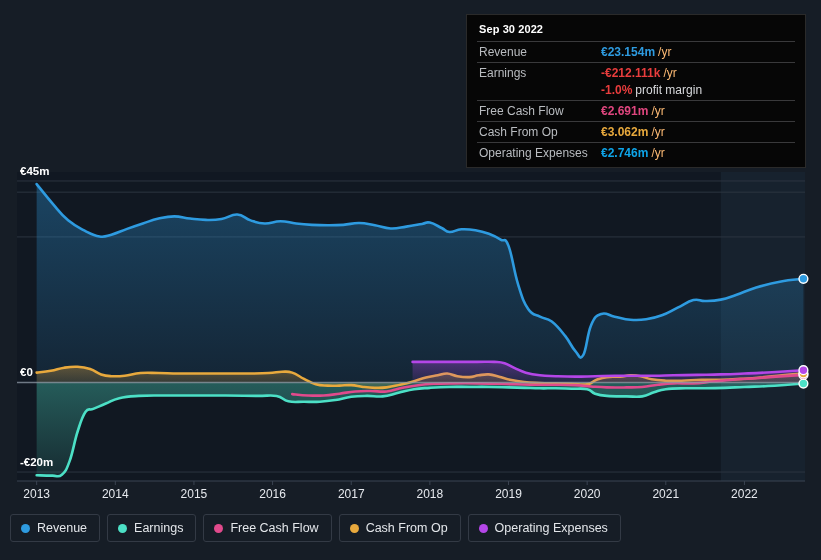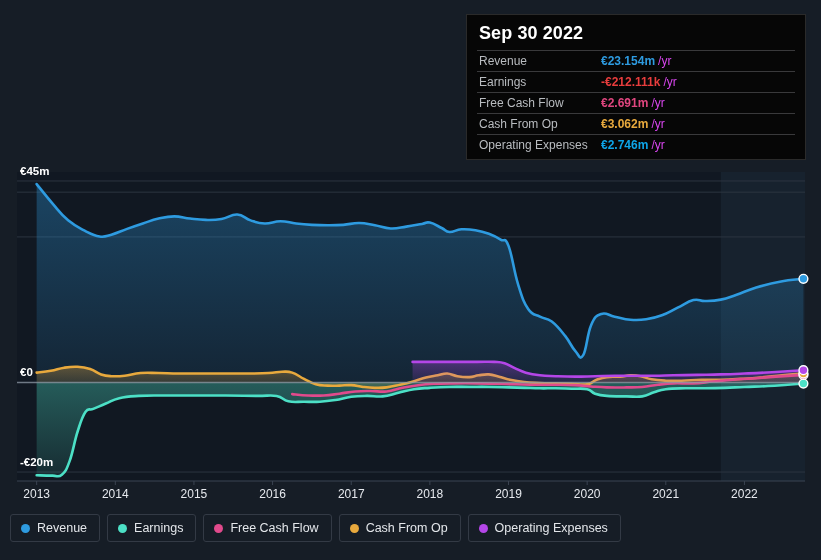--- a/index.html
+++ b/index.html
@@ -51,21 +51,21 @@
     top: 14px;
     width: 340px;
     background: #060606;
     border: 1px solid #2a2a2a;
     box-sizing: border-box;
     padding: 7px 10px 4px 10px;
     font-family: "Liberation Sans", sans-serif;
   }
   #tooltip .tt-title {
     color: #ffffff;
-    font-size: 18px;
+    font-size: 11px;
     font-weight: bold;
     padding: 1px 0 6px 2px;
     letter-spacing: 0.1px;
   }
   .tt-row {
     display: flex;
     align-items: baseline;
     border-top: 1px solid #39393b;
     padding: 3px 0 3px 2px;
     min-height: 14px;
@@ -83,21 +83,21 @@
   }
   .tt-valwrap {
     font-size: 12px;
     white-space: nowrap;
   }
   .tt-val {
     font-weight: bold;
     text-align: center;
   }
   .tt-unit {
-    color: #d946ef;
+    color: #fdba74;
     padding-left: 3px;
   }
   .tt-suffix {
     color: #d7d9dc;
     padding-left: 3px;
   }
 
   
   #legend {
     position: absolute;
@@ -210,20 +210,24 @@
     <div class="tt-title">Sep 30 2022</div>
     <div id="tooltip-rows">
         <div class="tt-row">
           <div class="tt-label">Revenue</div>
           <div class="tt-valwrap"><span class="tt-val" style="color: rgb(46, 155, 224);">€23.154m</span><span class="tt-unit">/yr</span></div>
         </div>
         <div class="tt-row">
           <div class="tt-label">Earnings</div>
           <div class="tt-valwrap"><span class="tt-val" style="color: rgb(232, 61, 61);">-€212.111k</span><span class="tt-unit">/yr</span></div>
         </div>
+        <div class="tt-row noline">
+          <div class="tt-label"></div>
+          <div class="tt-valwrap"><span class="tt-val" style="color: rgb(232, 61, 61);">-1.0%</span><span class="tt-suffix">profit margin</span></div>
+        </div>
         <div class="tt-row">
           <div class="tt-label">Free Cash Flow</div>
           <div class="tt-valwrap"><span class="tt-val" style="color: rgb(224, 70, 127);">€2.691m</span><span class="tt-unit">/yr</span></div>
         </div>
         <div class="tt-row">
           <div class="tt-label">Cash From Op</div>
           <div class="tt-valwrap"><span class="tt-val" style="color: rgb(232, 169, 61);">€3.062m</span><span class="tt-unit">/yr</span></div>
         </div>
         <div class="tt-row">
           <div class="tt-label">Operating Expenses</div>

